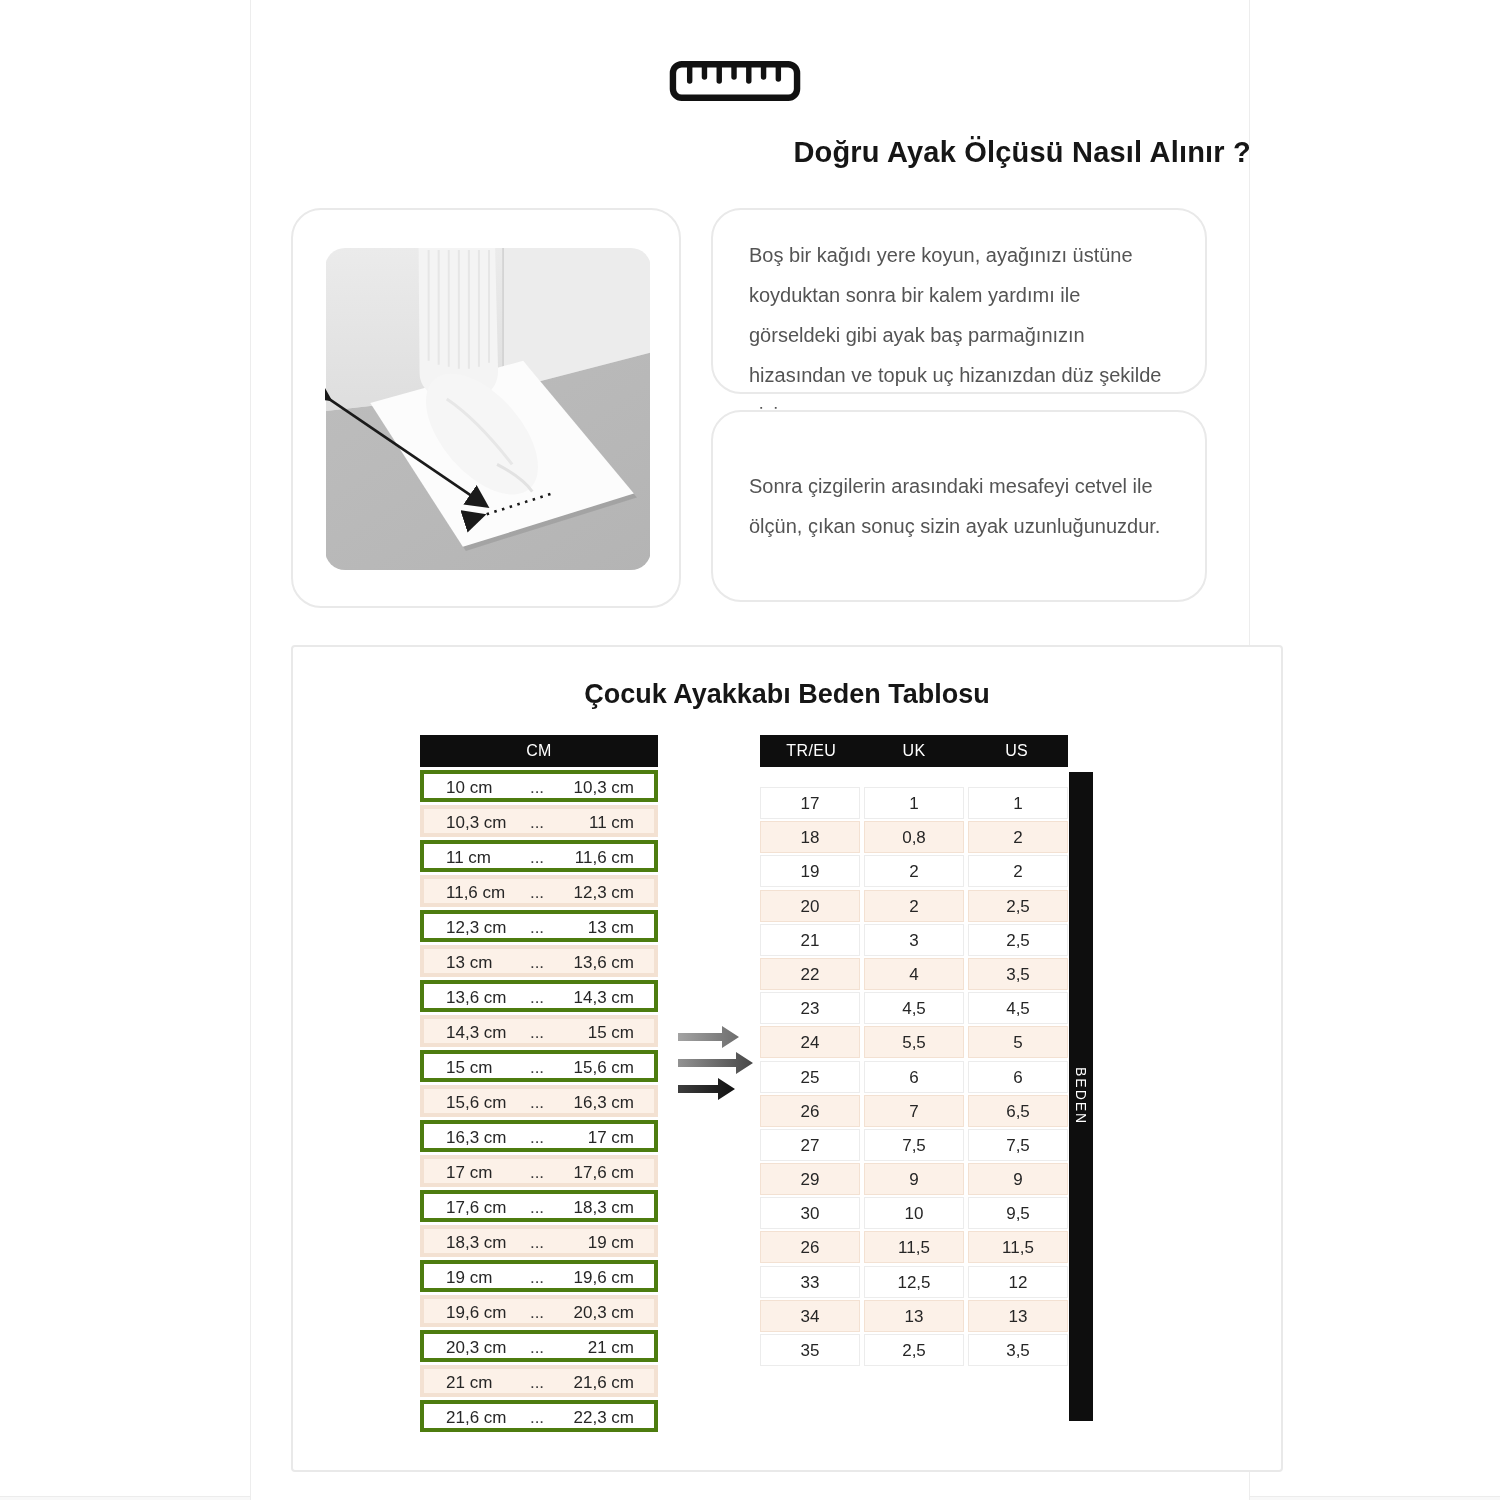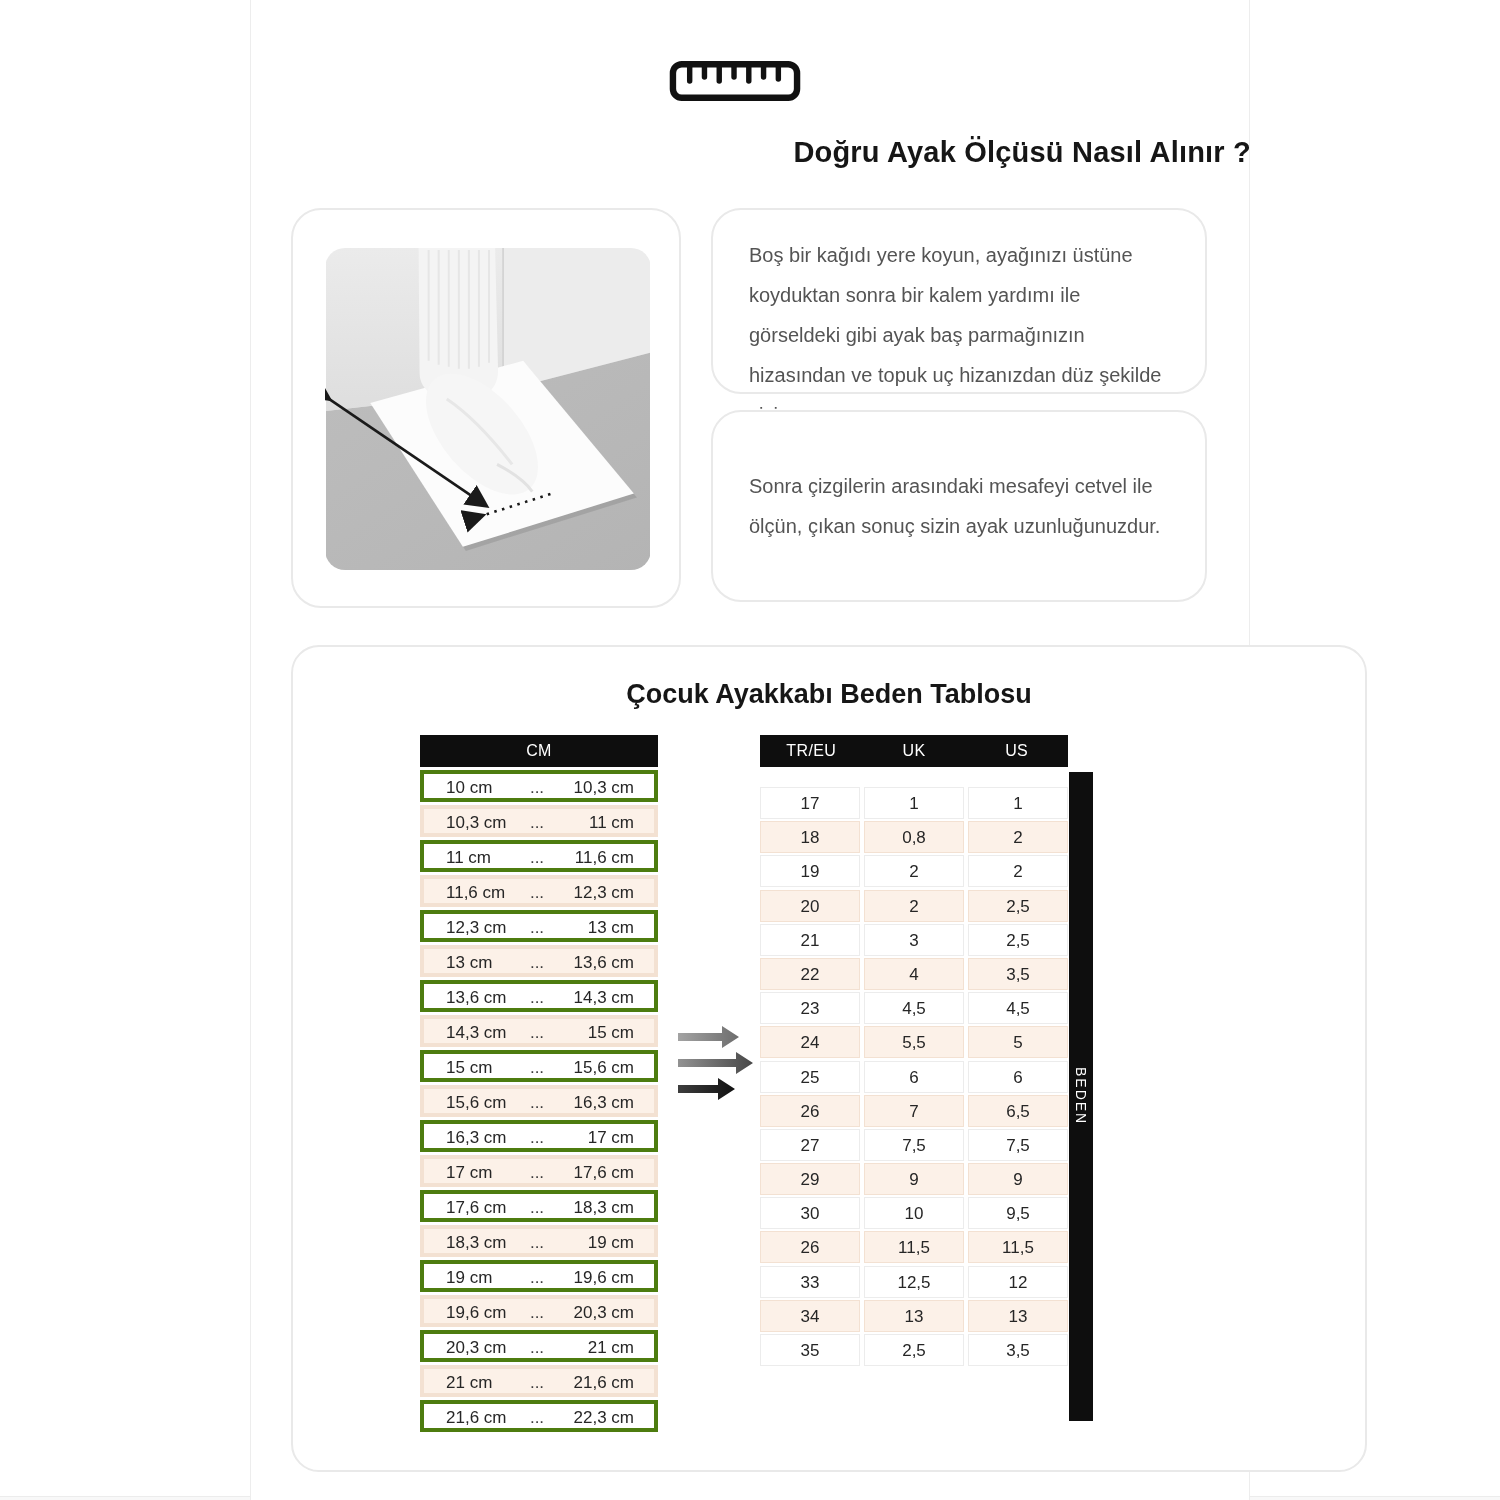--- a/index.html
+++ b/index.html
@@ -21,21 +21,21 @@
   .photo { position:absolute; left:32px; top:38px; width:326px; height:322px;
            border-radius:20px; overflow:hidden; }
   .photo svg { display:block; }
   .text-card1 { left:460px; top:208px; width:496px; height:186px; }
   .text-card2 { left:460px; top:410px; width:496px; height:192px; display:flex; align-items:center; }
   .text-card1 p { margin:25px 30px 0 36px; }
   .text-card2 p { margin:0 30px 0 36px; }
   .instr { font-size:20px; line-height:40px; color:#545454; }
 
   
-  .table-card { left:40px; top:645px; width:1076px; height:827px; border-radius:28px; }
+  .table-card { left:40px; top:645px; width:992px; height:827px; border-radius:4px; }
   .table-title { position:absolute; left:0; top:32px; width:100%; text-align:center;
                  font-size:27px; font-weight:bold; color:#161616; }
 
   .cm-table { position:absolute; left:127px; top:88px; width:238px; }
   .hdr { height:32px; background:#0e0e0e; color:#fff; font-size:16px;
          display:flex; align-items:center; justify-content:center; letter-spacing:0.4px; }
   .cm-rows { margin-top:3px; }
   .cm-row { height:32px; margin-bottom:3px; display:flex; align-items:flex-end;
             background:#fff; border:4px solid #4d7c0f; font-size:17px; color:#262626; }
   .cm-rows .cm-row:nth-child(even) { background:#fcf1e8; border-color:#f3e1d2; }

